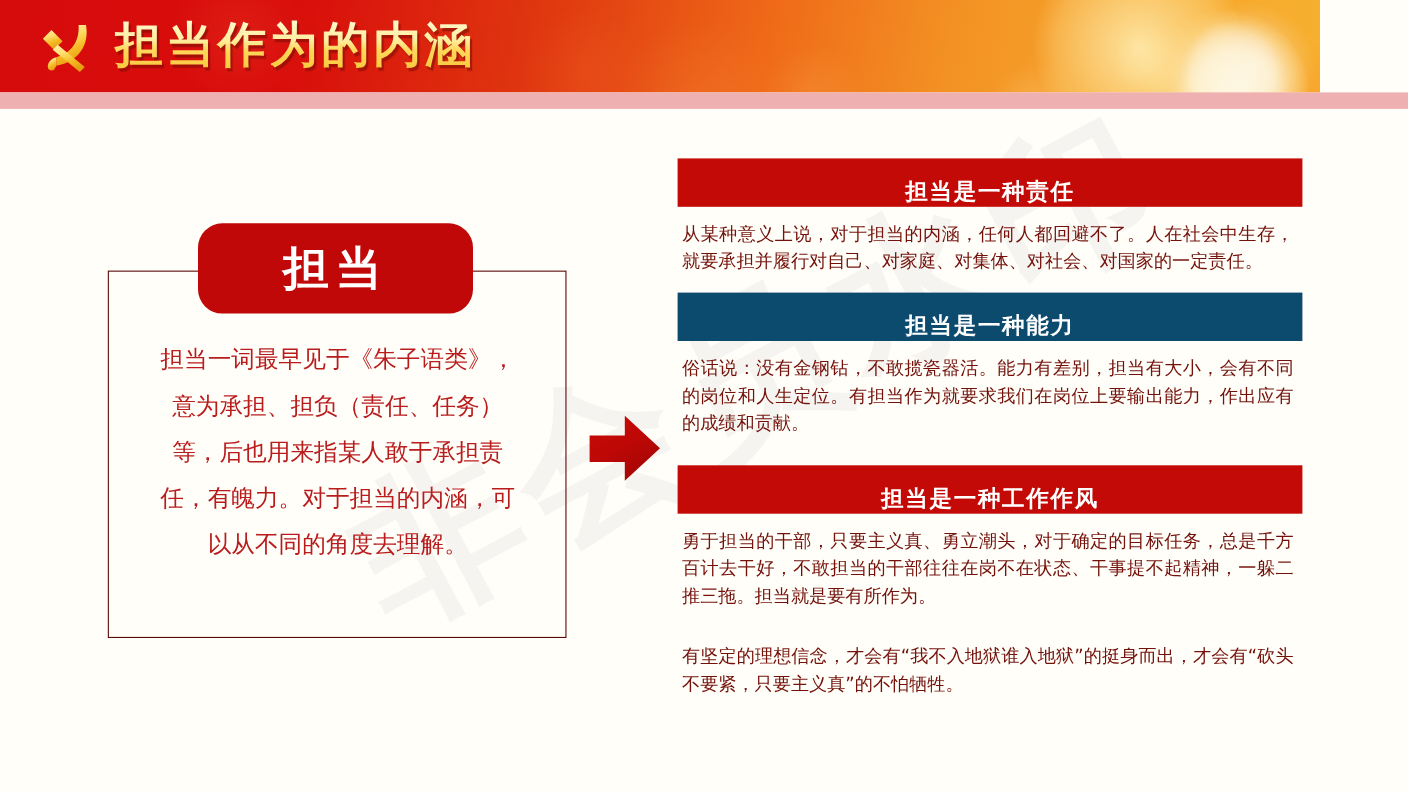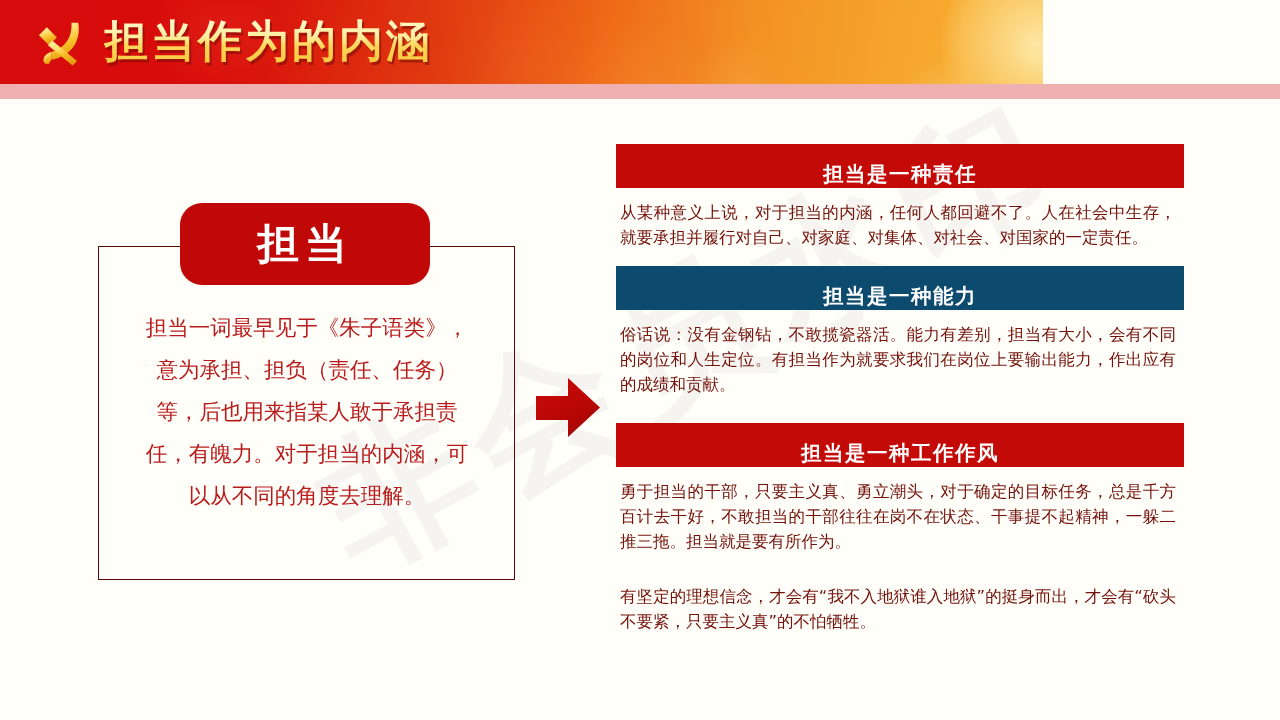--- a/index.html
+++ b/index.html
@@ -22,21 +22,21 @@
     width: 1280px;
     height: 720px;
     background: #fffef9;
     overflow: hidden;
   }
 
   
   #header-banner {
     position: absolute;
     left: 0; top: 0;
-    width: 1043px;
+    width: 1200px;
     height: 84px;
     background: linear-gradient(100deg,
         #d60b0b 0%,
         #d80d0b 22%,
         #e03a10 42%,
         #ef6a18 58%,
         #f39224 72%,
         #f6a52c 86%,
         #f7b02f 100%);
     overflow: hidden;

